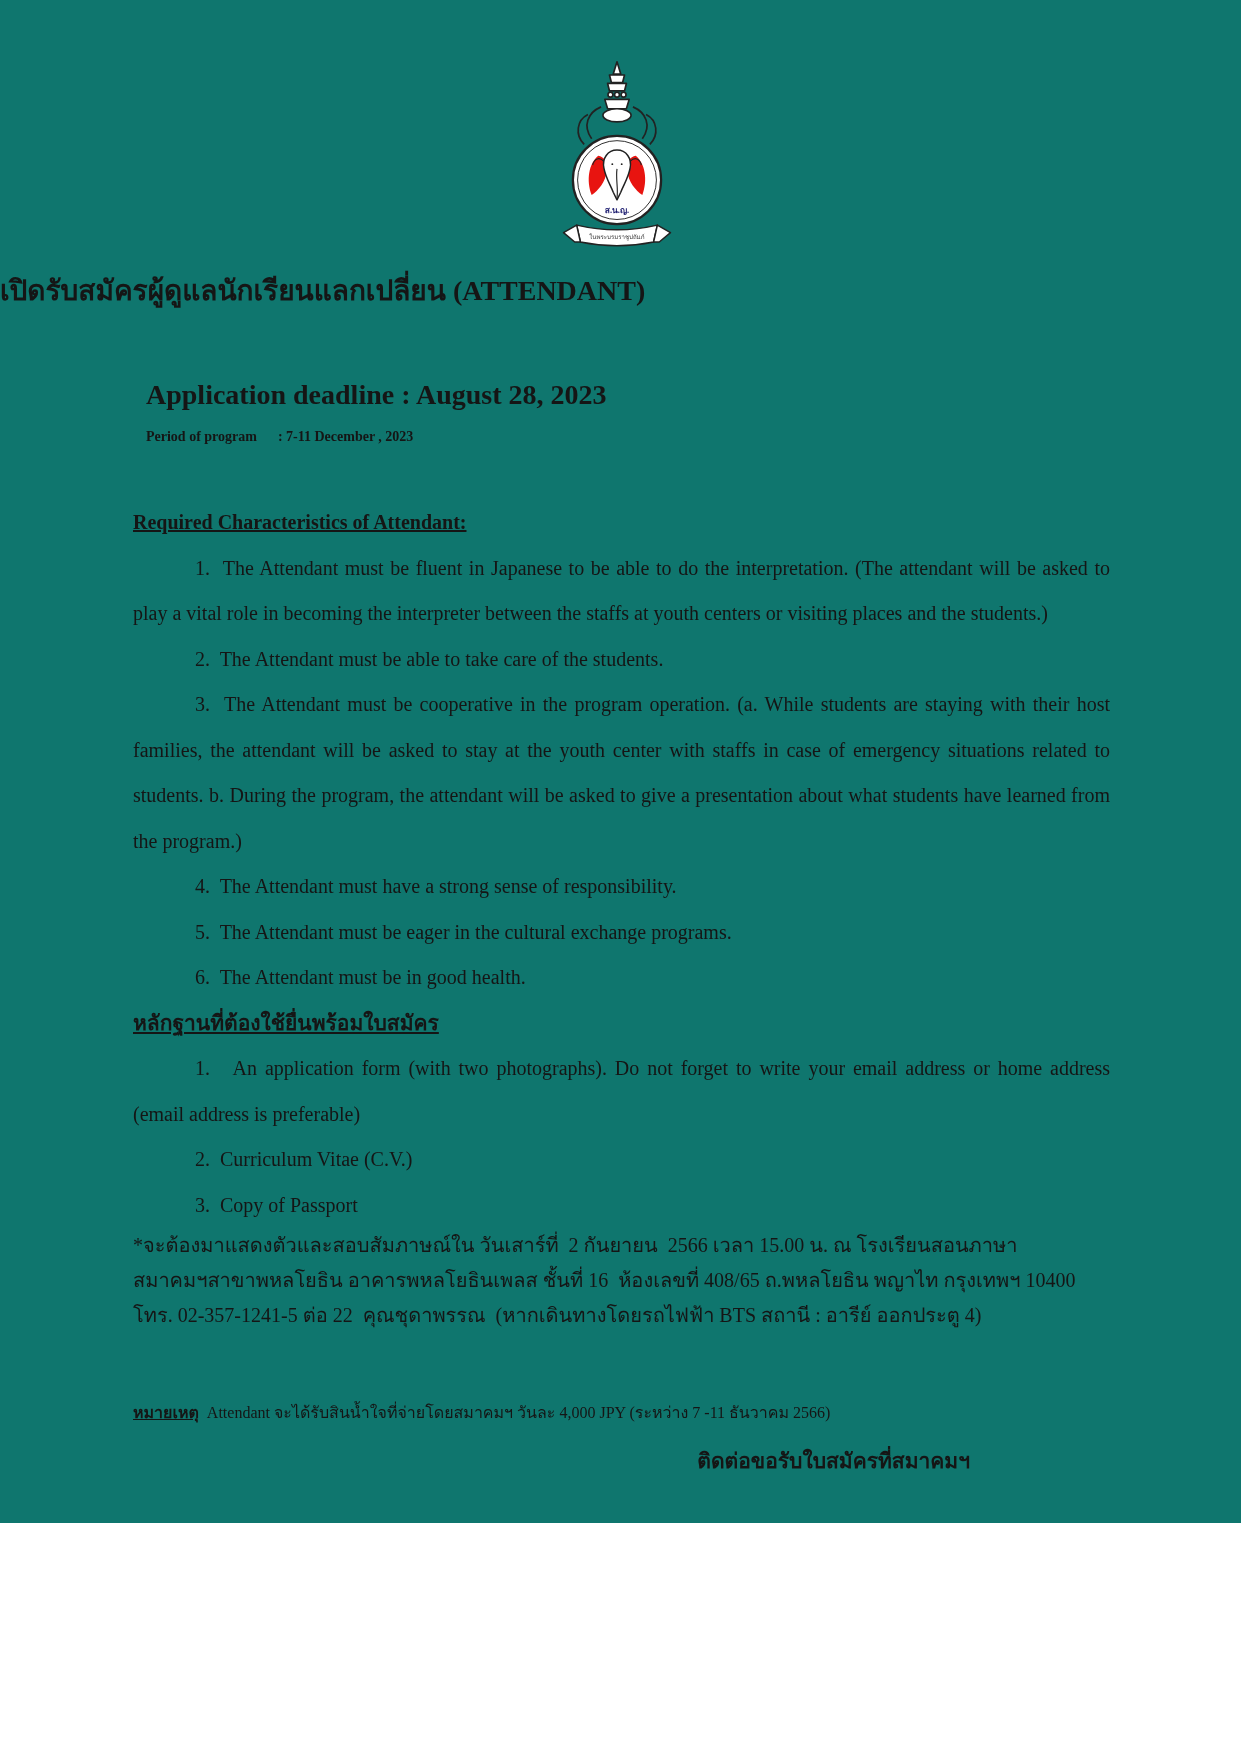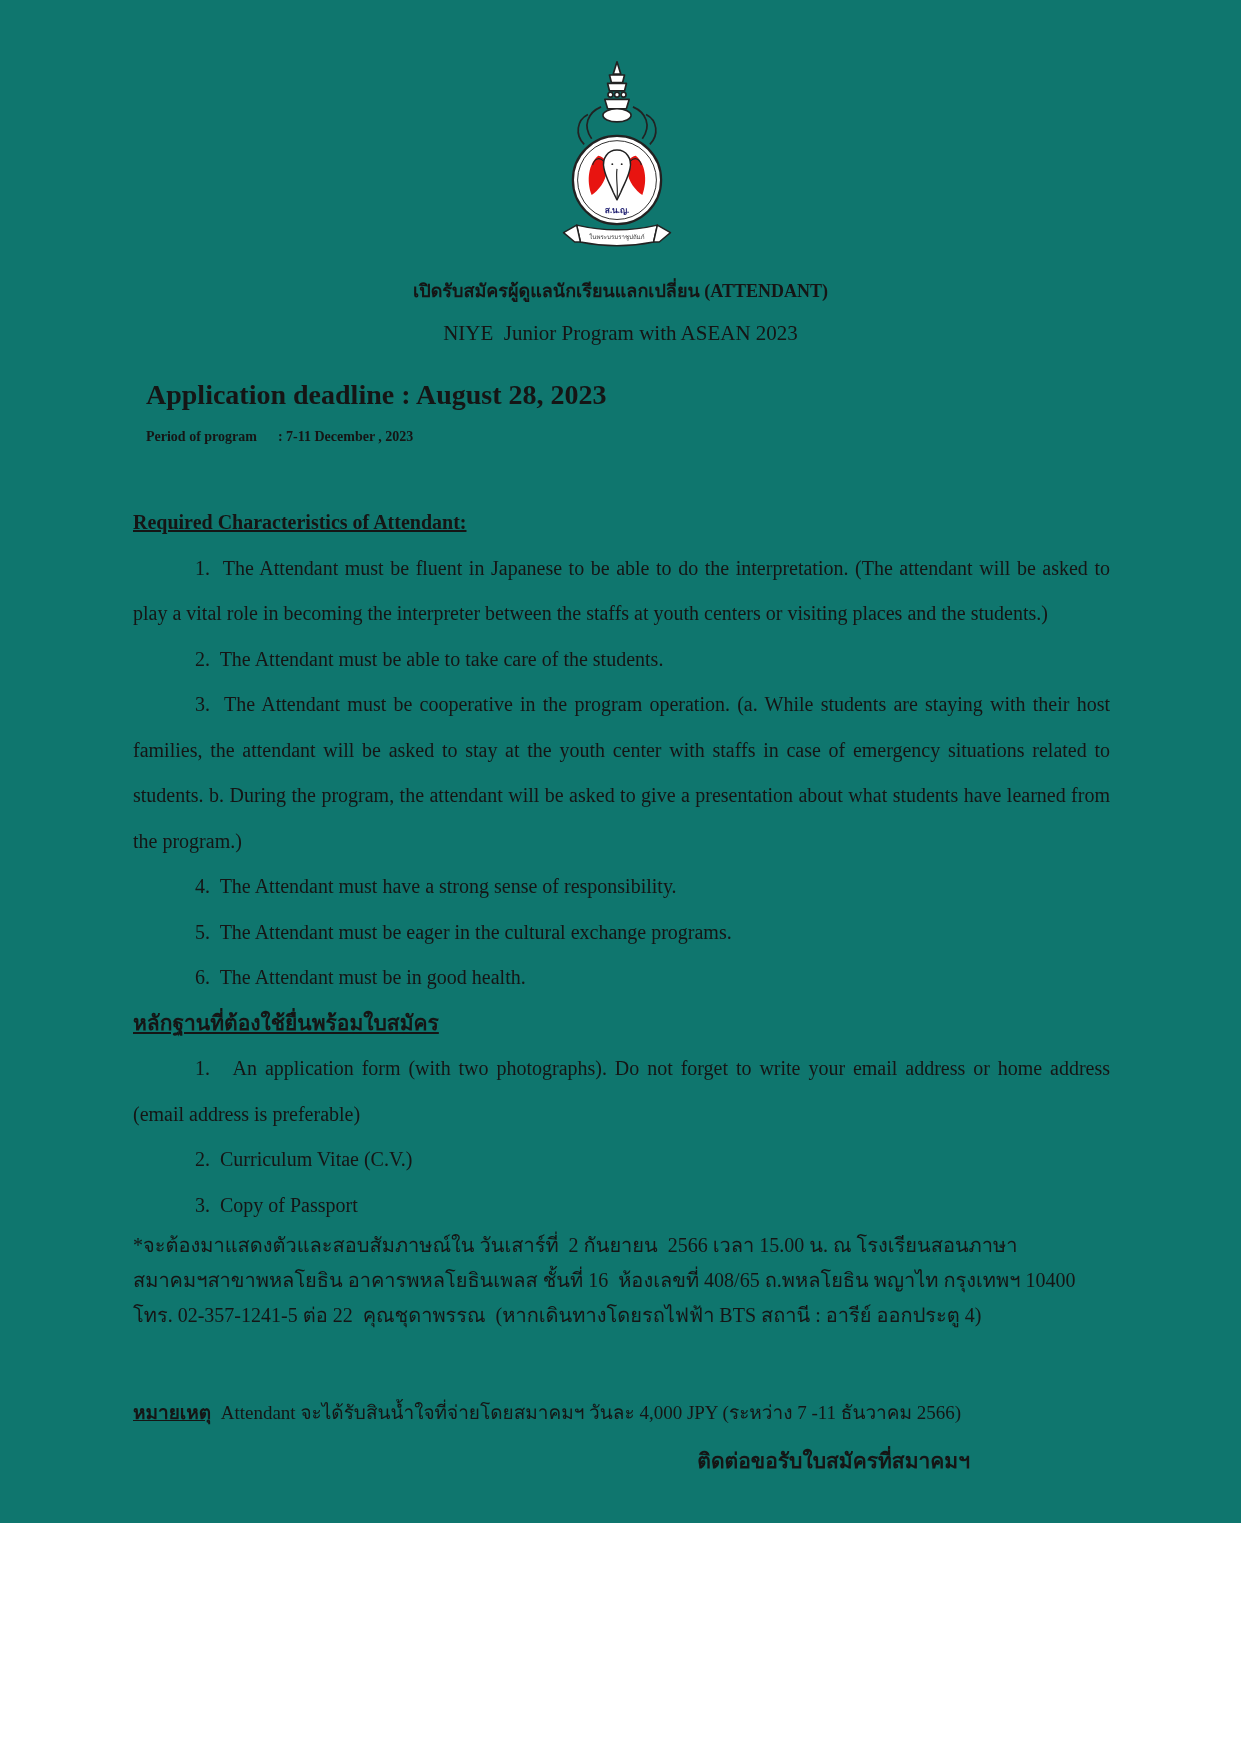--- a/index.html
+++ b/index.html
@@ -7,32 +7,32 @@
     position:relative;
     width:1241px;height:1523px;
     background:#0f766e;
     font-family:"Liberation Serif","DejaVu Serif",serif;
     color:#151515;
     overflow:hidden;
   }
   .abs{position:absolute;}
   
   .logo{top:56px;left:556px;width:122px;height:205px;}
-  .title{top:270px;left:0;width:1241px;text-align:center;font-weight:bold;font-size:18px;line-height:42px;white-space:pre-wrap;font-family:Liberation Serif, serif;}
+  .title{top:270px;left:0;width:1241px;text-align:left;font-weight:bold;font-size:28px;line-height:42px;white-space:pre-wrap;font-family:Liberation Serif, serif;}
   .subtitle{top:318px;left:0;width:1241px;text-align:center;font-size:21px;line-height:30px;white-space:pre-wrap;}
   .meta1{top:379px;left:146px;font-weight:bold;font-size:28px;white-space:pre-wrap;}
   .meta2{top:429px;left:146px;font-weight:bold;font-size:14px;white-space:pre-wrap;}
   
   .body-col{top:500px;left:133px;width:977px;font-size:20px;line-height:45.5px;}
   .sec-heading{font-weight:bold;text-decoration:underline;margin:0;}
   .sec-heading.thai{font-size:21px;}
   .body-col p.item{margin:0;text-indent:62px;text-align:justify;white-space:pre-wrap;}
   .note-line{line-height:35px;text-align:justify;white-space:pre-wrap;}
   
-  .remark{top:1396px;left:133px;width:977px;font-size:19px;line-height:34px;}
+  .remark{top:1396px;left:133px;width:977px;font-size:16px;line-height:34px;}
   .remark .lbl{font-weight:bold;text-decoration:underline;}
   .contact{top:1444px;left:133px;width:837px;text-align:right;font-weight:bold;font-size:21px;}
   
   .sig-svg{top:1524px;left:592px;width:220px;height:98px;}
   .sig-name{top:1638px;left:445px;width:430px;text-align:center;font-size:21px;line-height:30px;white-space:pre-wrap;}
   .sig-pos{top:1684px;left:456px;width:430px;text-align:right;font-size:21px;line-height:30px;}
   svg{display:block;}
 </style>
 </head>
 <body>
@@ -73,21 +73,20 @@
         <path d="M22,176 Q65,186 108,176 L104,194 Q65,202 26,194 Z" fill="#fff" stroke-width="1.6"></path>
         <path d="M22,176 L8,184 L20,194 L26,194 Z" fill="#fff" stroke-width="1.6"></path>
         <path d="M108,176 L122,184 L110,194 L104,194 Z" fill="#fff" stroke-width="1.6"></path>
       </g>
       <text x="65" y="163" text-anchor="middle" font-size="9" font-weight="bold" fill="#1a1a6e">ส.น.ญ.</text>
       <text x="65" y="191" text-anchor="middle" font-size="6.5" fill="#333">ในพระบรมราชูปถัมภ์</text>
     </svg>
   </div>
 
   <div class="abs title">เปิดรับสมัครผู้ดูแลนักเรียนแลกเปลี่ยน (ATTENDANT)</div>
-  <div class="abs subtitle">NIYE  Junior Program with ASEAN 2023</div>
 
   <div class="abs meta1">Application deadline : August 28, 2023</div>
   <div class="abs meta2">Period of program      : 7-11 December , 2023</div>
 
   <div class="abs body-col">
     <p class="sec-heading">Required Characteristics of Attendant:</p>
     <p class="item">1.  The Attendant must be fluent in Japanese to be able to do the interpretation. (The attendant will be asked to play a vital role in becoming the interpreter between the staffs at youth centers or visiting places and the students.)</p>
     <p class="item">2.  The Attendant must be able to take care of the students.</p>
     <p class="item">3.  The Attendant must be cooperative in the program operation. (a. While students are staying with their host families, the attendant will be asked to stay at the youth center with staffs in case of emergency situations related to students. b. During the program, the attendant will be asked to give a presentation about what students have learned from the program.)</p>
     <p class="item">4.  The Attendant must have a strong sense of responsibility.</p>

